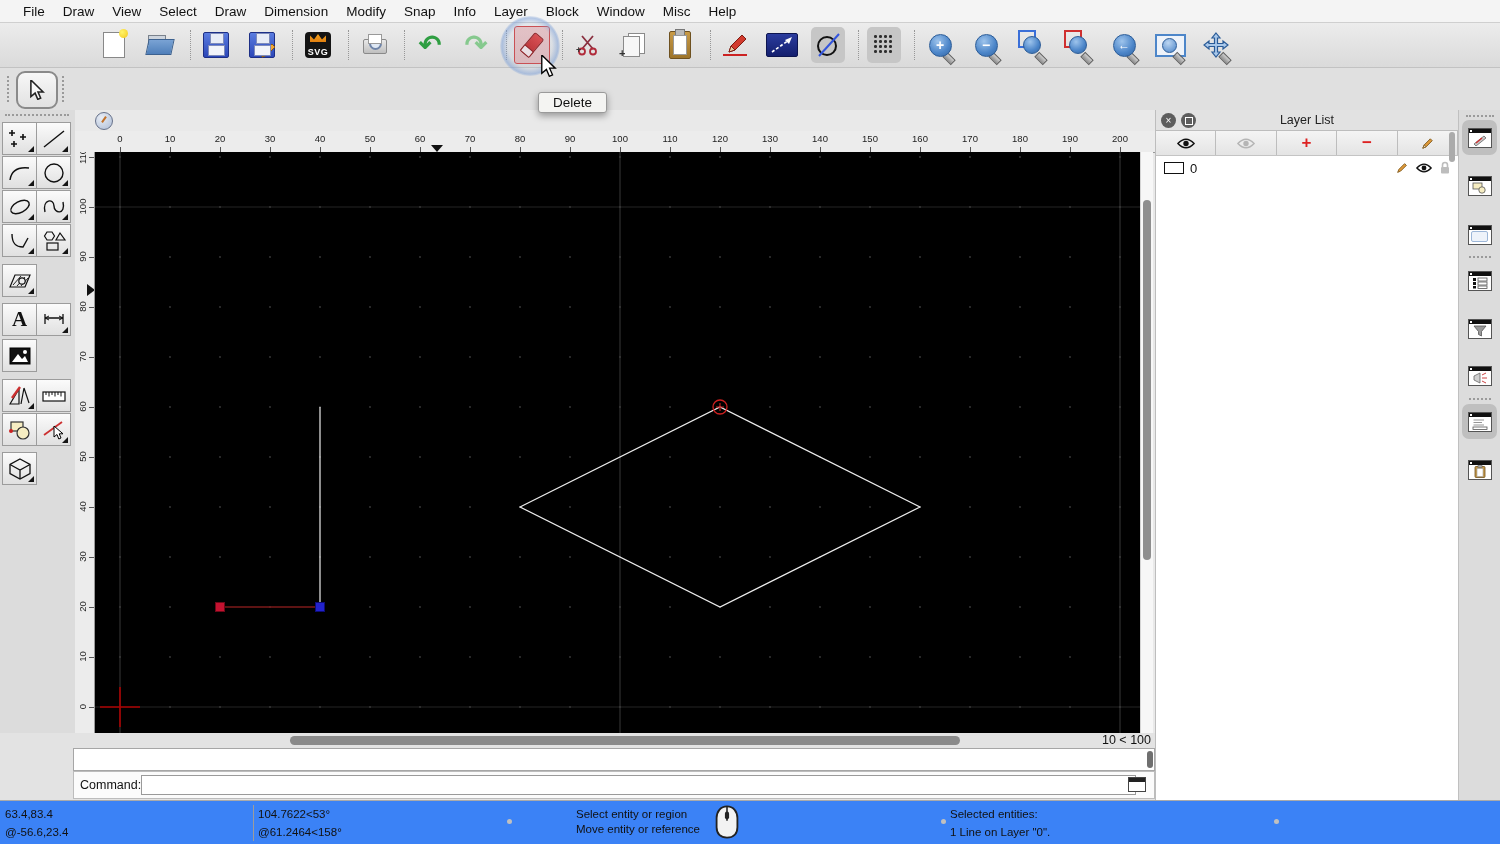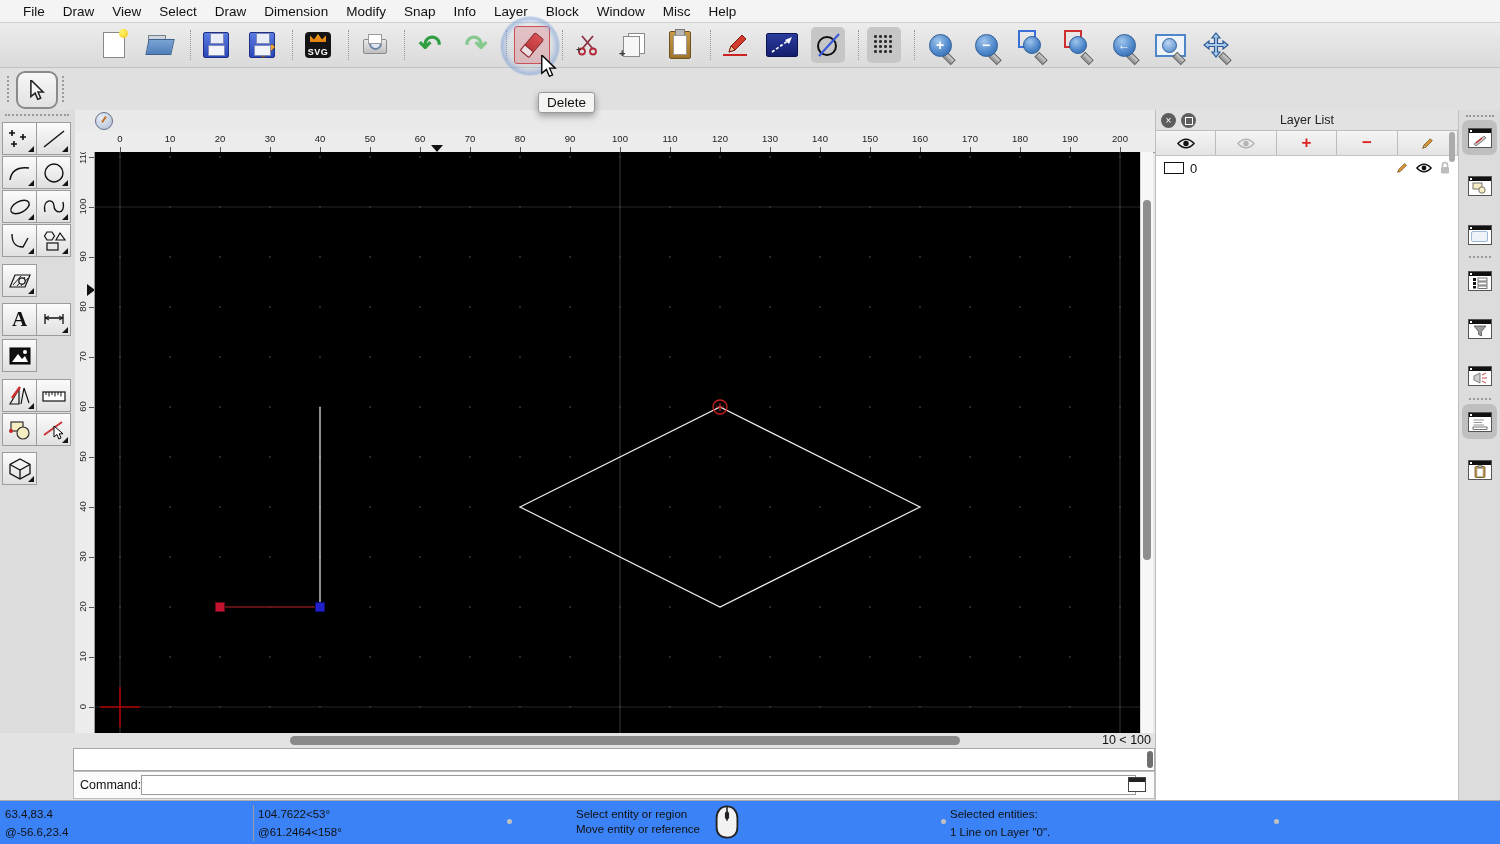--- a/index.html
+++ b/index.html
@@ -167,21 +167,21 @@
   .rbtn{position:absolute;left:3px;width:35px;height:35px;display:flex;align-items:center;justify-content:center;}
   .rbtn.pressed{background:#bfbfbf;border-radius:7px;}
   .miniwin{width:24px;height:20px;background:#fff;border:1px solid #555;position:relative;box-sizing:border-box;}
   .miniwin::before{content:"";position:absolute;left:0;top:0;width:100%;height:4px;background:#111;}
   .miniwin::after{content:"";position:absolute;left:1px;top:1px;width:2px;height:2px;background:#fff;}
   .mw-body{position:absolute;left:1px;top:5px;right:1px;bottom:1px;display:flex;align-items:center;justify-content:center;}
   .rdots{position:absolute;left:10px;width:22px;border-top:2px dotted #9a9a9a;}
 
   
   #tooltip{left:538px;top:92px;z-index:70;background:#f4f4f2;border:1px solid #9a9a9a;border-radius:3px;
-           box-shadow:0 3px 7px rgba(0,0,0,.35);padding:2px 8px;font-size:13.5px;color:#111;}
+           box-shadow:0 3px 7px rgba(0,0,0,.35);padding:2px 14px;font-size:13.5px;color:#111;}
 </style>
 </head>
 <body>
 
 <div class="abs" id="menubar">
     <span>File</span>
     <span>Draw</span>
     <span>View</span>
     <span>Select</span>
     <span>Draw</span>

